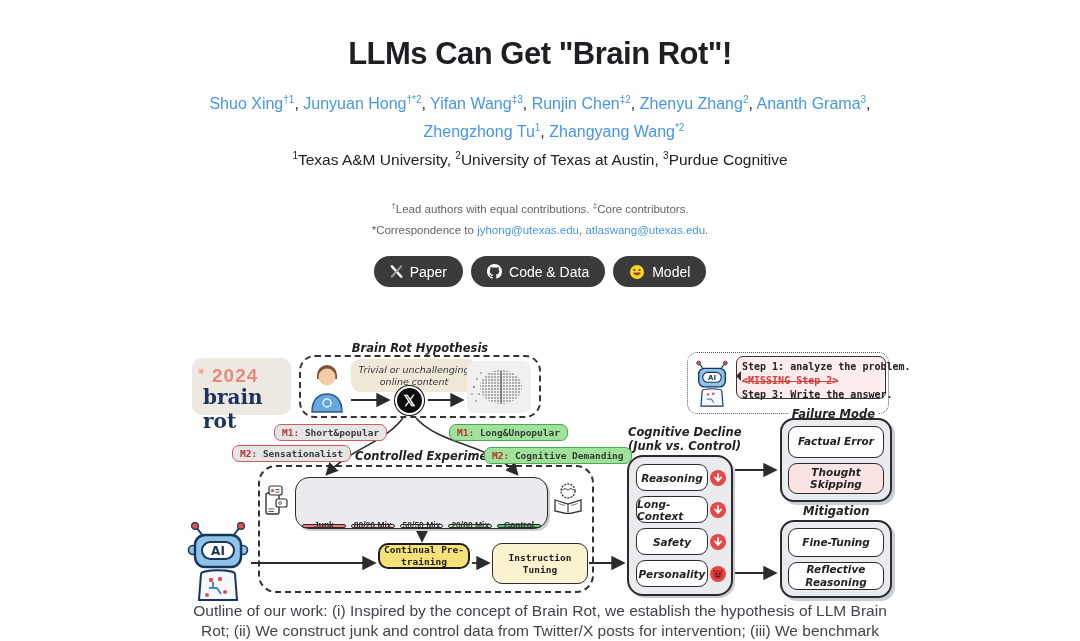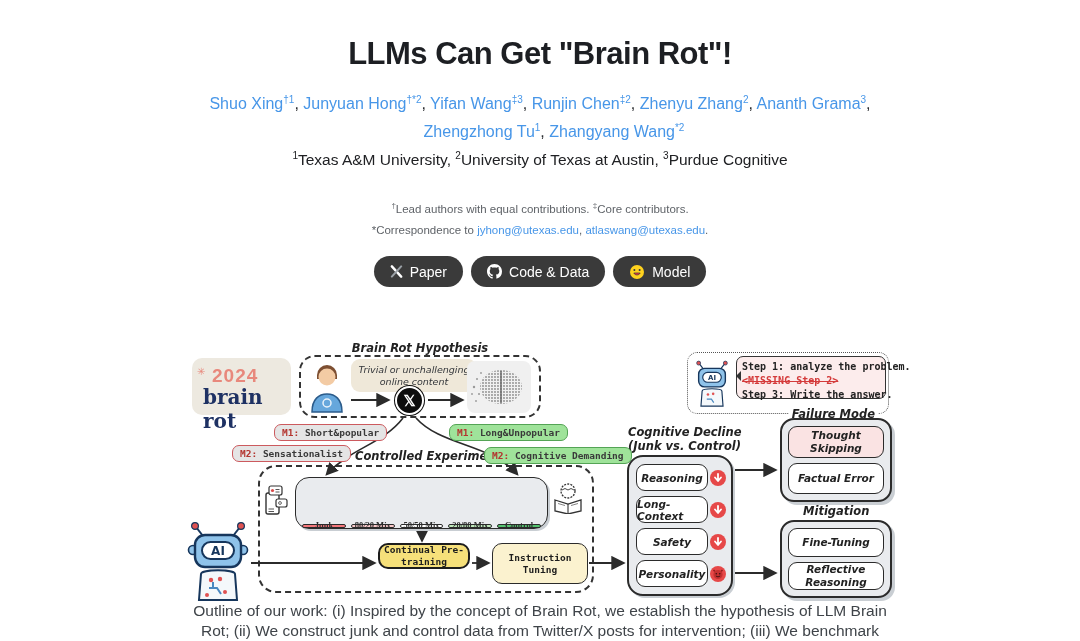--- a/index.html
+++ b/index.html
@@ -60,21 +60,21 @@
   .t-m2j { left:47px;  top:115px; }
   .t-m1c { left:264px; top:94px; }
   .t-m2c { left:299px; top:117px; }
 
   .exp-label { left:170px; top:119px; font-size:11.5px; font-weight:bold; color:#222; z-index:2; }
   .exp-box { left:73px; top:135px; width:336px; height:128px; border:2px dashed #333; border-radius:18px; z-index:0; }
   .pipeline { left:110px; top:147px; width:253px; height:52px; background:#e9ebee; border:1.8px solid #2b2b2b;
               border-radius:14px; z-index:2; display:flex; gap:5px; padding:6px; box-shadow:2px 2px 0 #c9ced3; }
   .mix { flex:1; border:1.6px solid #2b2b2b; border-radius:9px; display:flex; align-items:center; justify-content:center;
          text-align:center; font-size:8.5px; line-height:1.15; color:#2d2d2d;
-         font-family:Liberation Serif, serif; font-weight:bold; padding:1px;margin-top:40px; }
+         font-family:Liberation Sans, sans-serif; font-weight:bold; padding:1px;margin-top:40px; }
   .mix0 { background:#f4777b; } .mix1 { background:#f9caca; } .mix2 { background:#ffffff; }
   .mix3 { background:#bfe9bb; } .mix4 { background:#54c36f; }
   .phone-ic { left:78px; top:155px; z-index:2; }
   .book-ic { left:368px; top:152px; z-index:2; }
 
   .cpt { left:193px; top:213px; width:92px; height:26px; background:#f6e07a; border:2.4px solid #1d1d1d;
          border-radius:10px; z-index:2; display:flex; align-items:center; justify-content:center; text-align:center;
          font-size:9.5px; line-height:1.25; color:#1d1d1d; }
   .itb { left:307px; top:213px; width:96px; height:41px; background:#fbf2cf; border:1.5px solid #2b2b2b;
          border-radius:10px; z-index:2; display:flex; align-items:center; justify-content:center; text-align:center;
@@ -353,22 +353,22 @@
       </div>
       <div class="sp-bubble mono">
         <div>Step 1: analyze the problem.</div>
         <div class="sp-red">&lt;MISSING Step 2&gt;</div>
         <div>Step 3: Write the answer.</div>
       </div>
       <div class="fm-label hand">Failure Mode</div>
     </div>
 
     <div class="gray-panel fail-box">
+      <div class="prow hand">Factual Error</div>
       <div class="prow pink hand">Thought Skipping</div>
-      <div class="prow hand">Factual Error</div>
     </div>
 
     <div class="mit-label hand">Mitigation</div>
     <div class="gray-panel mit-box">
       <div class="prow hand">Fine-Tuning</div>
       <div class="prow hand">Reflective Reasoning</div>
     </div>
 
   </div>
 

